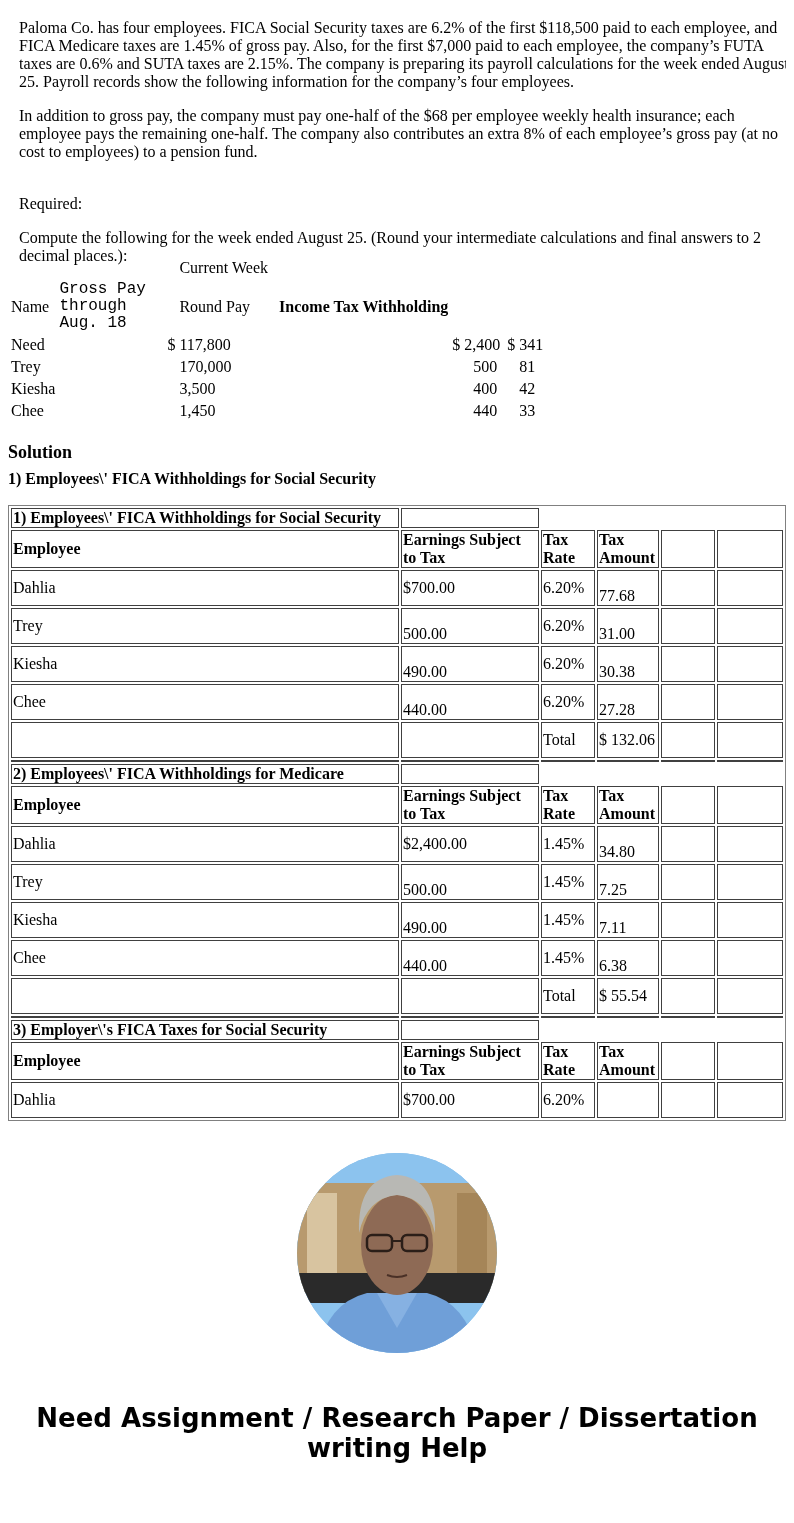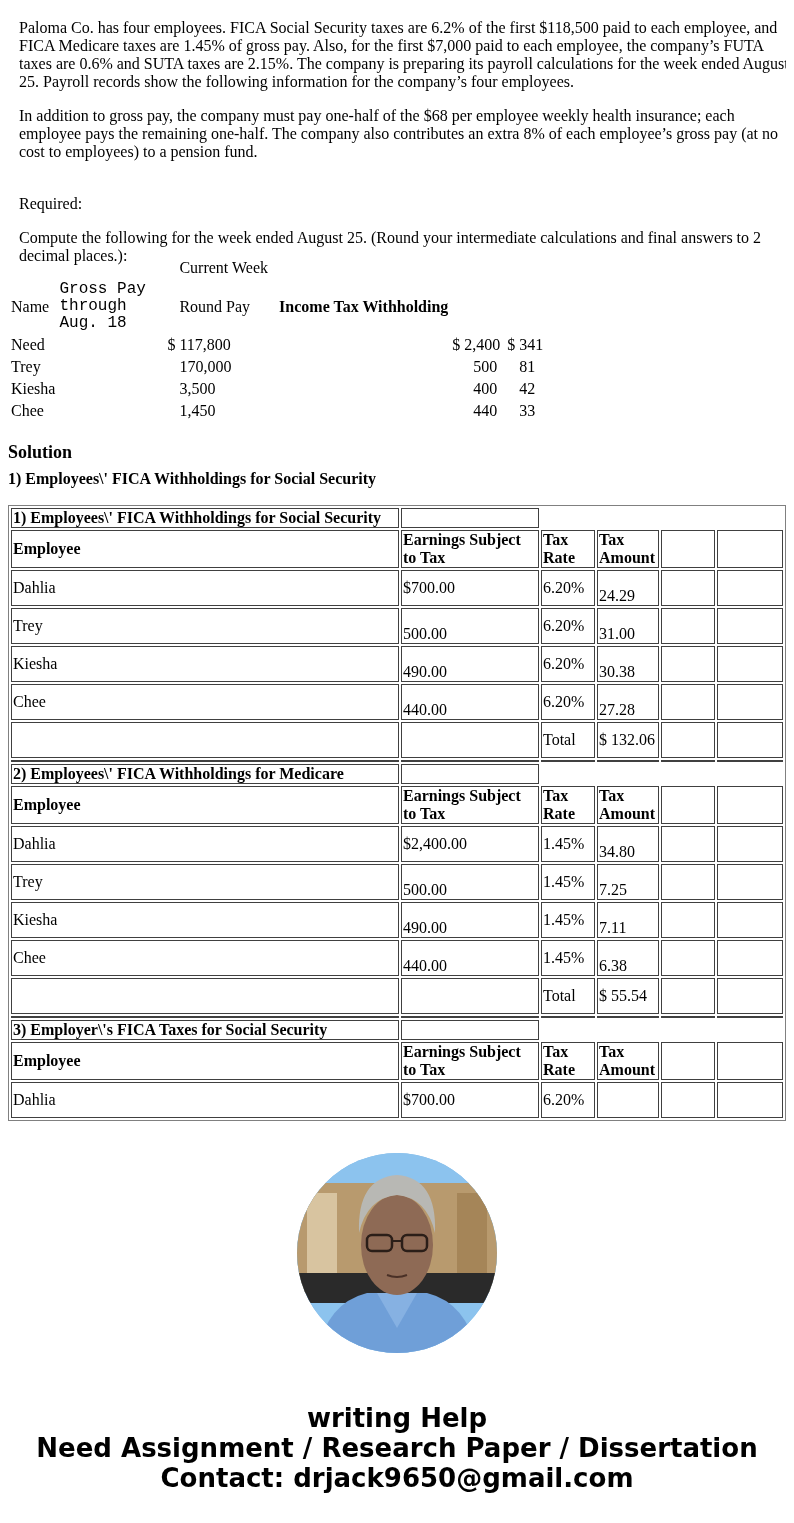--- a/index.html
+++ b/index.html
@@ -163,21 +163,21 @@
         <td>Earnings Subject to Tax</td>
         <td>Tax Rate</td>
         <td>Tax Amount</td>
         <td></td>
             <td></td>
       </tr>
       <tr class="row">
         <td>Dahlia</td>
         <td>$700.00</td>
         <td>6.20%</td>
-        <td class="bottom">24.29</td>
+        <td class="bottom">77.68</td>
         <td></td>
             <td></td>
       </tr>
       <tr class="row">
         <td>Trey</td>
         <td class="bottom">500.00</td>
         <td>6.20%</td>
         <td class="bottom">31.00</td>
         <td></td>
             <td></td>
@@ -315,16 +315,15 @@
     <ellipse cx="100" cy="92" rx="36" ry="50" fill="#8e6a55"></ellipse>
     <path d="M62 80 Q60 25 100 22 Q140 25 138 80 Q130 45 100 42 Q70 45 62 80 Z" fill="#b8b8b4"></path>
     <rect x="70" y="82" width="25" height="16" rx="5" fill="none" stroke="#2b1e18" stroke-width="2.5"></rect>
     <rect x="105" y="82" width="25" height="16" rx="5" fill="none" stroke="#2b1e18" stroke-width="2.5"></rect>
     <line x1="95" y1="88" x2="105" y2="88" stroke="#2b1e18" stroke-width="2"></line>
     <path d="M90 122 Q100 126 110 122" stroke="#4a3026" stroke-width="2" fill="none"></path>
   </svg>
 </div>
 
 <div class="promo">
+  <div>Need Assignment / Research Paper / Dissertation</div>
   <div>writing Help</div>
-  <div>Need Assignment / Research Paper / Dissertation</div>
-  <div>Contact: drjack9650@gmail.com</div>
 </div>
 
 </body></html>

